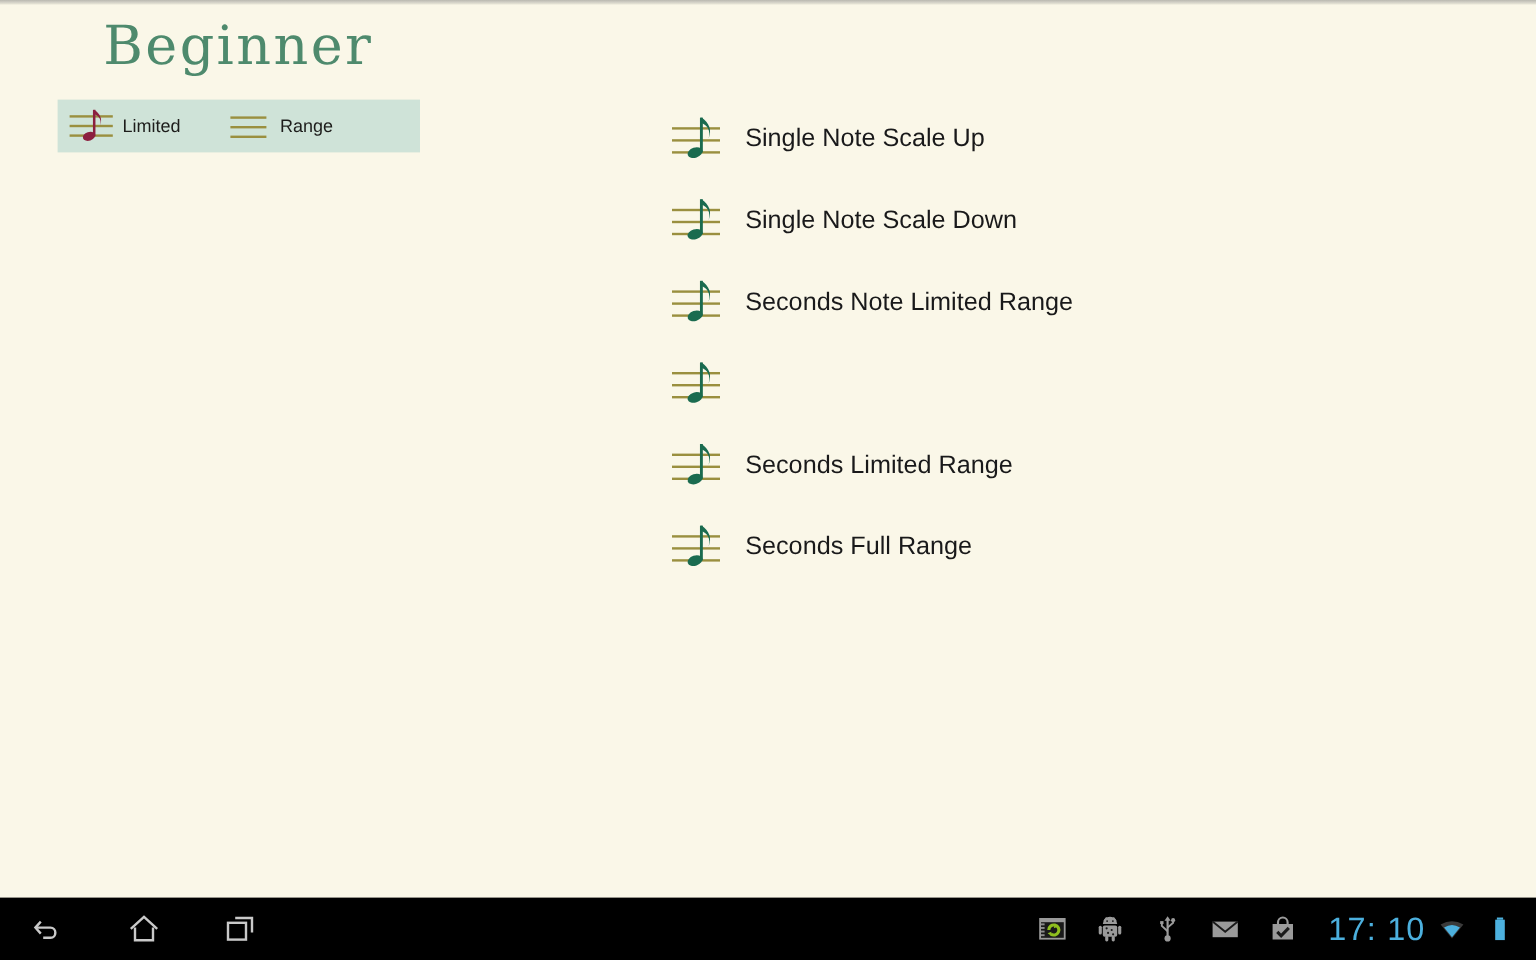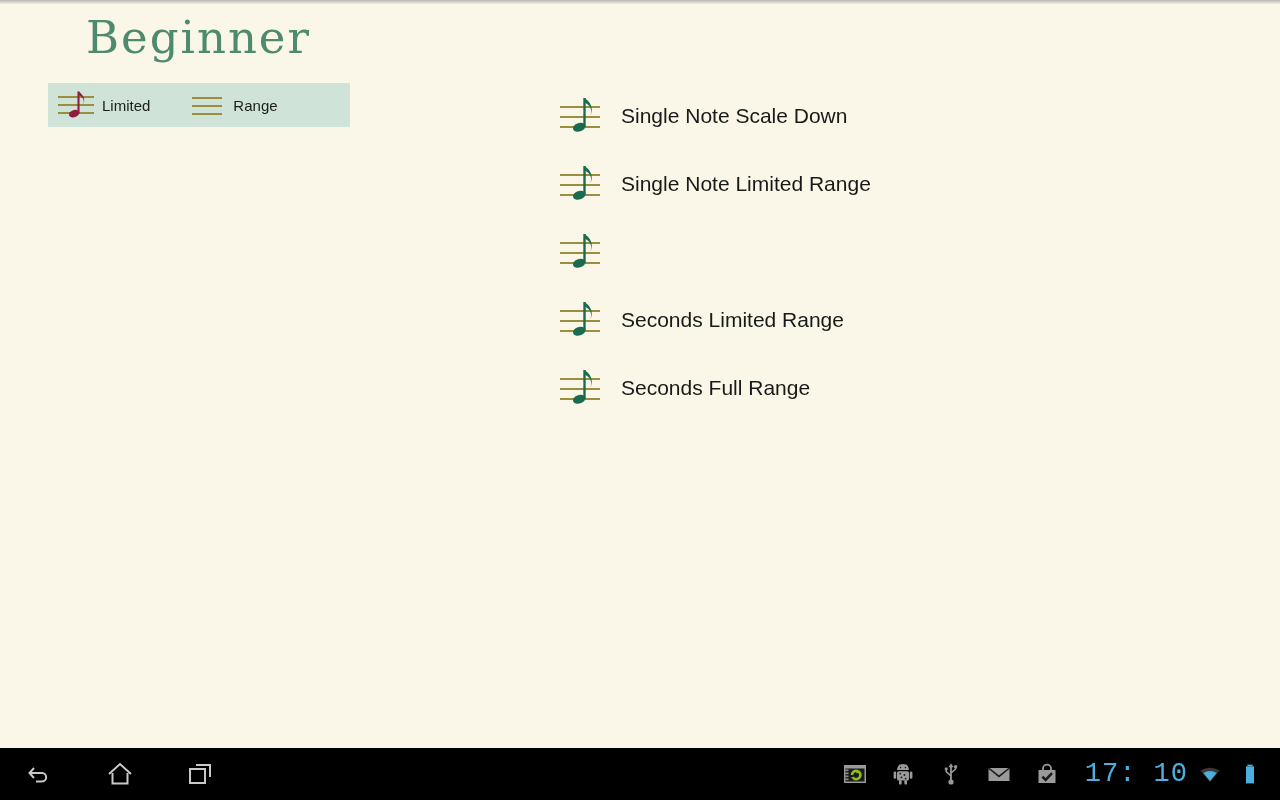--- a/index.html
+++ b/index.html
@@ -149,21 +149,20 @@
     justify-content: center;
     cursor: default;
   }
   #status-right {
     position: absolute;
     right: 8px;
     top: 0;
     height: 52px;
     display: flex;
     align-items: center;
-    font-family: Liberation Mono, monospace;
   }
   .status-icon {
     width: 24px;
     height: 24px;
     margin: 0 12px;
     display: flex;
     align-items: center;
     justify-content: center;
   }
   #clock {
@@ -209,20 +208,33 @@
           <div class="staff" style="top:17px;"></div>
           <div class="staff" style="top:25px;"></div>
         </div>
         <div class="tab-label">Range</div>
       </div>
 
     </div>
 
     <div id="exercise-list">
 
+      <div class="exercise-row">
+        <div class="row-icon">
+          <div class="staff" style="top:11px; width:40px;"></div>
+          <div class="staff" style="top:21px; width:40px;"></div>
+          <div class="staff" style="top:31px; width:40px;"></div>
+          <svg class="note-svg" width="44" height="42" viewBox="0 0 44 42">
+            <path d="M24.5 3 L24.5 32" stroke="#1a6b4f" stroke-width="2.4" fill="none"></path>
+            <path d="M24.5 3 C31 7.5, 33.5 13, 30.5 20.5 C32.5 13.5, 29.5 9.5, 24.5 7.4 Z" fill="#1a6b4f"></path>
+            <ellipse cx="19.2" cy="32.2" rx="6.4" ry="4.2" fill="#1a6b4f" transform="rotate(-18 19.2 32.2)"></ellipse>
+          </svg>
+        </div>
+        <div class="row-label">Single Note Scale Up</div>
+      </div>
 
       <div class="exercise-row">
         <div class="row-icon">
           <div class="staff" style="top:11px; width:40px;"></div>
           <div class="staff" style="top:21px; width:40px;"></div>
           <div class="staff" style="top:31px; width:40px;"></div>
           <svg class="note-svg" width="44" height="42" viewBox="0 0 44 42">
             <path d="M24.5 3 L24.5 32" stroke="#1a6b4f" stroke-width="2.4" fill="none"></path>
             <path d="M24.5 3 C31 7.5, 33.5 13, 30.5 20.5 C32.5 13.5, 29.5 9.5, 24.5 7.4 Z" fill="#1a6b4f"></path>
             <ellipse cx="19.2" cy="32.2" rx="6.4" ry="4.2" fill="#1a6b4f" transform="rotate(-18 19.2 32.2)"></ellipse>
@@ -235,21 +247,21 @@
         <div class="row-icon">
           <div class="staff" style="top:11px; width:40px;"></div>
           <div class="staff" style="top:21px; width:40px;"></div>
           <div class="staff" style="top:31px; width:40px;"></div>
           <svg class="note-svg" width="44" height="42" viewBox="0 0 44 42">
             <path d="M24.5 3 L24.5 32" stroke="#1a6b4f" stroke-width="2.4" fill="none"></path>
             <path d="M24.5 3 C31 7.5, 33.5 13, 30.5 20.5 C32.5 13.5, 29.5 9.5, 24.5 7.4 Z" fill="#1a6b4f"></path>
             <ellipse cx="19.2" cy="32.2" rx="6.4" ry="4.2" fill="#1a6b4f" transform="rotate(-18 19.2 32.2)"></ellipse>
           </svg>
         </div>
-        <div class="row-label">Single Note Limited Range</div>
+        <div class="row-label">Seconds Note Limited Range</div>
       </div>
 
       <div class="exercise-row">
         <div class="row-icon">
           <div class="staff" style="top:11px; width:40px;"></div>
           <div class="staff" style="top:21px; width:40px;"></div>
           <div class="staff" style="top:31px; width:40px;"></div>
           <svg class="note-svg" width="44" height="42" viewBox="0 0 44 42">
             <path d="M24.5 3 L24.5 32" stroke="#1a6b4f" stroke-width="2.4" fill="none"></path>
             <path d="M24.5 3 C31 7.5, 33.5 13, 30.5 20.5 C32.5 13.5, 29.5 9.5, 24.5 7.4 Z" fill="#1a6b4f"></path>

